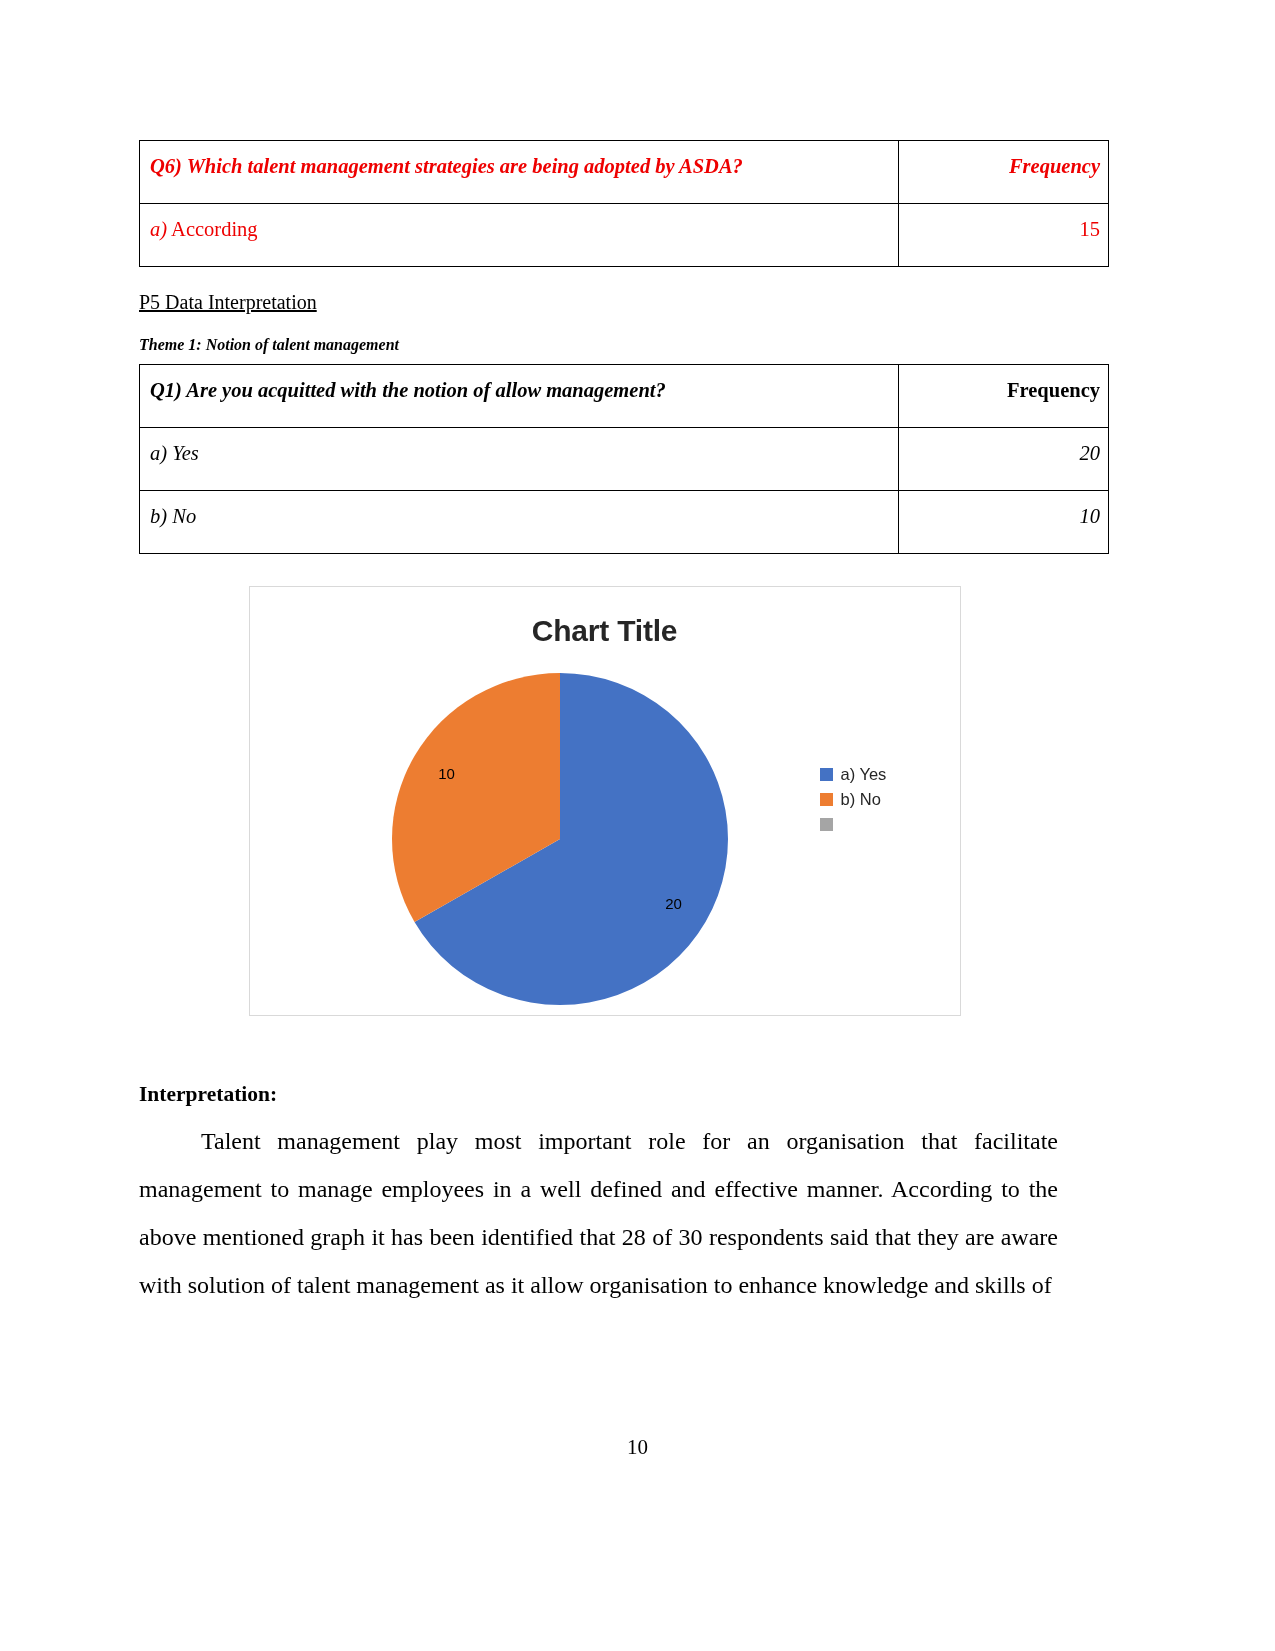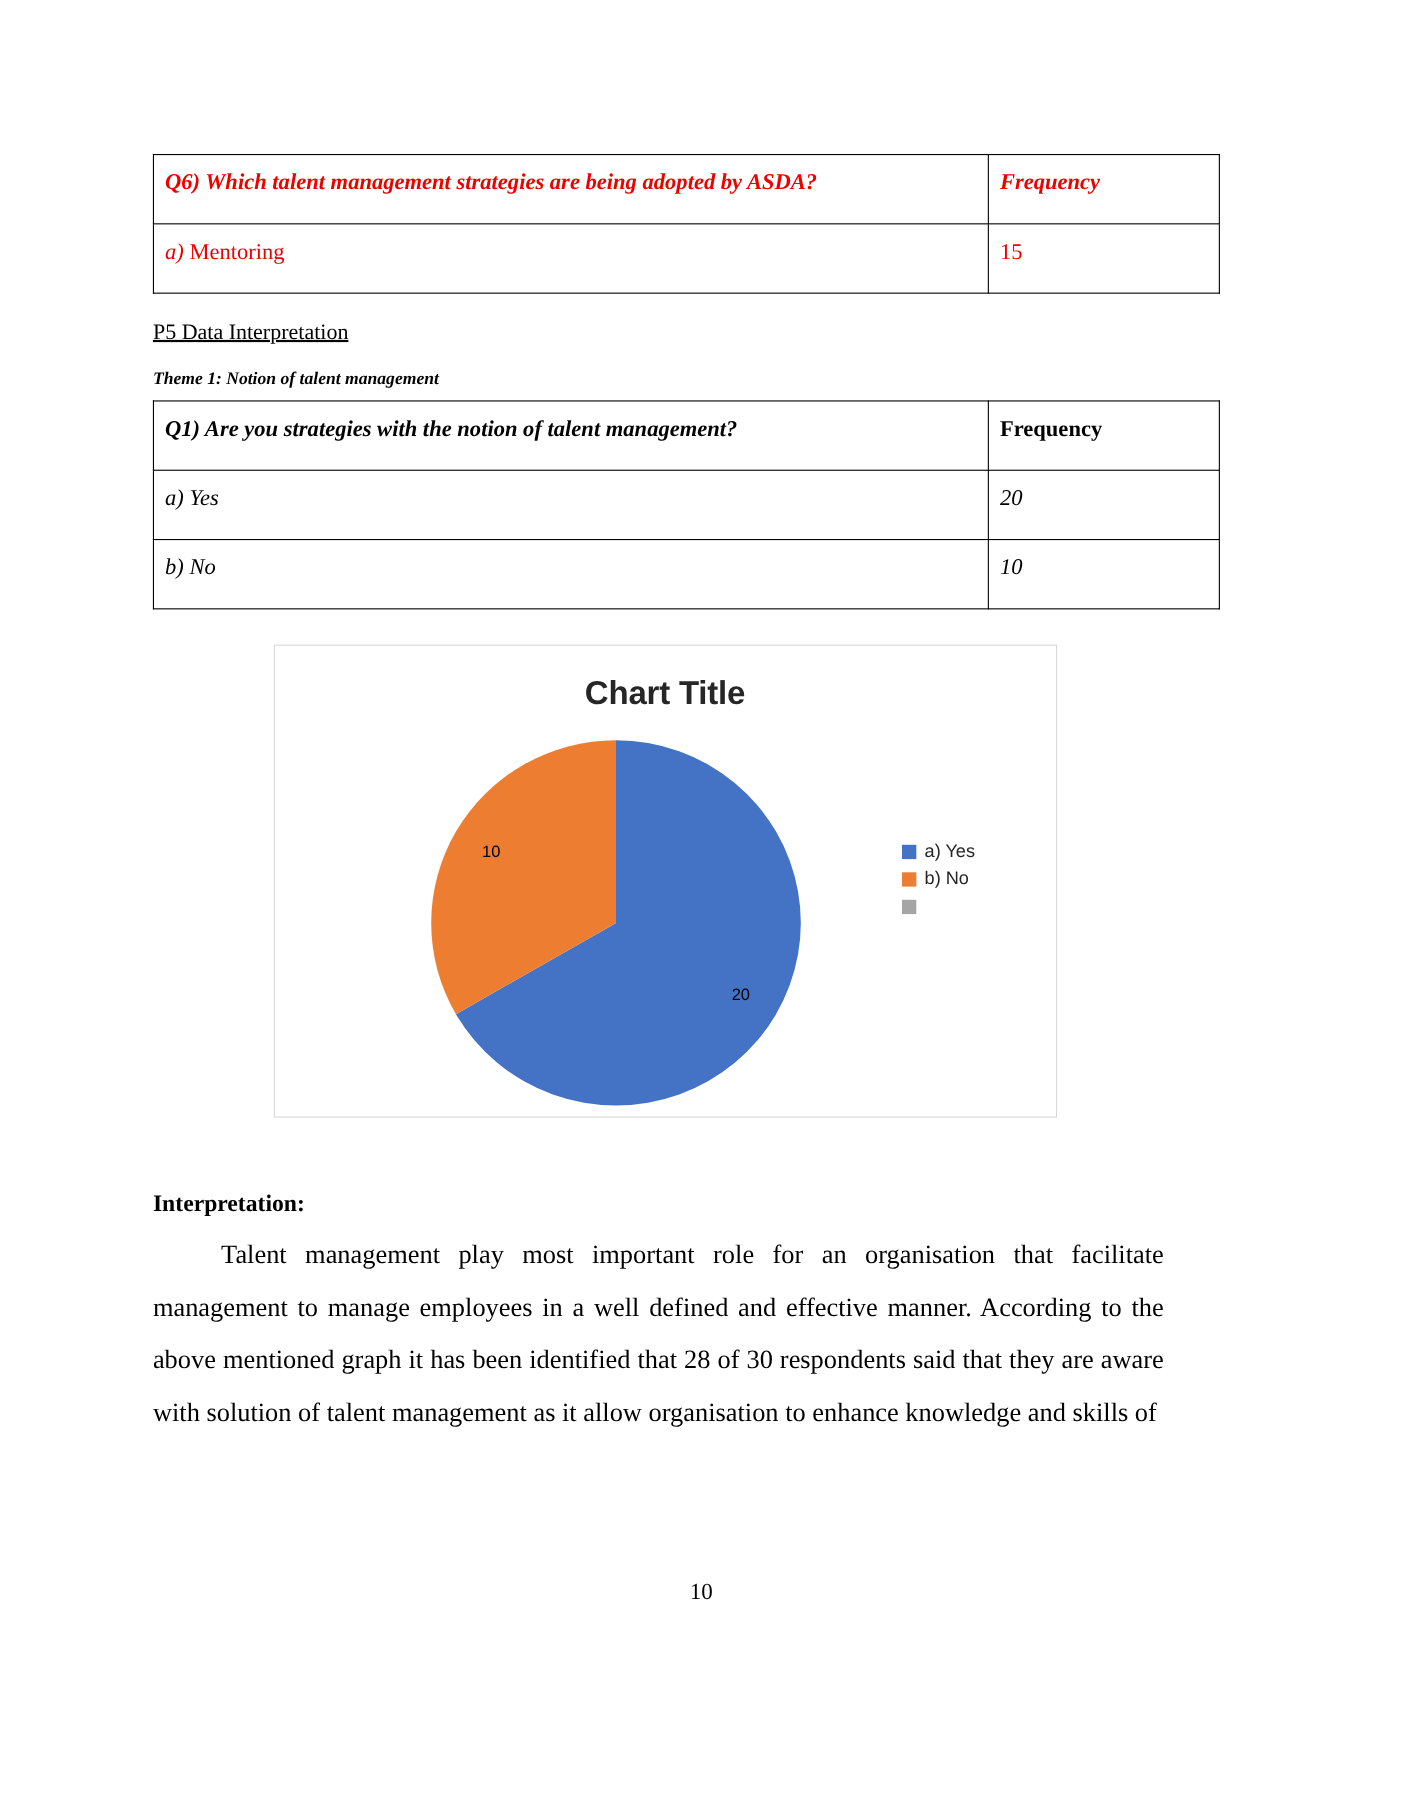--- a/index.html
+++ b/index.html
@@ -37,21 +37,21 @@
     table-layout: fixed;
   }
   table.qtable td {
     border: 1.3px solid #000000;
     vertical-align: top;
     padding: 12px 8px 10px 10px;
     font-size: 20.5px;
     line-height: 1.30;
   }
   td.col-q { width: 740px; }
-  td.col-f { width: 191px; text-align: left; margin-left: 19px; }
+  td.col-f { width: 191px; text-align: right; margin-left: 19px; }
 
   .tbl-red td { color: #EE0000; }
   .tbl-red .hdr { font-weight: bold; font-style: italic; }
   .tbl-red .opt-lead { font-style: italic; }
   .tbl-red .freq { font-weight: normal; }
   .tbl-red .hdr-freq { font-weight: bold; font-style: italic; }
 
   .tbl-black .hdr { font-weight: bold; font-style: italic; }
   .tbl-black .hdr-freq { font-weight: bold; font-style: normal; }
   .tbl-black .opt { font-style: italic; }
@@ -178,37 +178,37 @@
           <tr class="row-std">
         <td class="col-q">
           <span class="hdr">Q6) Which talent management strategies are being adopted by ASDA?</span>
         </td>
         <td class="col-f">
           <span class="hdr-freq">Frequency</span>
         </td>
       </tr>
       <tr class="row-std">
         <td class="col-q">
-          <span class="opt-lead">a)</span><span> Mentoring</span>
+          <span class="opt-lead">a)</span><span> According</span>
         </td>
         <td class="col-f">
           <span class="freq">15</span>
         </td>
       </tr>
     </tbody>
       </table>
 
     <div class="h-underline">P5 Data Interpretation</div>
     <div class="h-theme">Theme 1:  Notion of talent management</div>
 
     <table class="qtable tbl-black">
       <tbody>
           <tr class="row-std">
         <td class="col-q">
-          <span class="hdr">Q1) Are you strategies with the notion of talent management?</span>
+          <span class="hdr">Q1) Are you acquitted with the notion of allow management?</span>
         </td>
         <td class="col-f">
           <span class="hdr-freq">Frequency</span>
         </td>
       </tr>
       <tr class="row-std">
         <td class="col-q">
           <span class="opt">a) Yes</span>
         </td>
         <td class="col-f">

